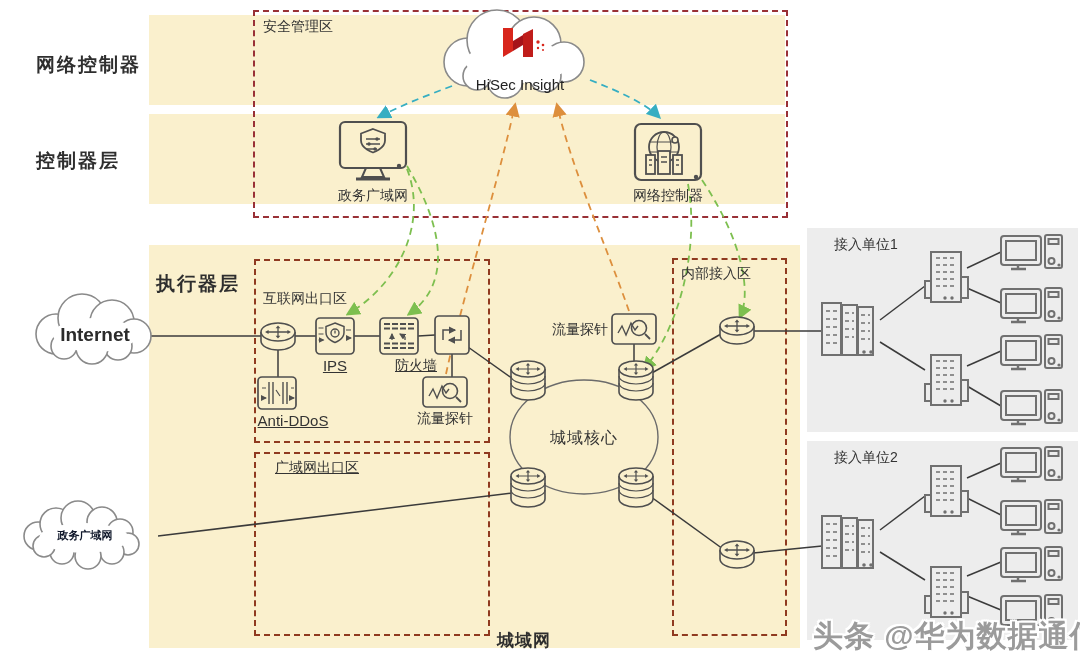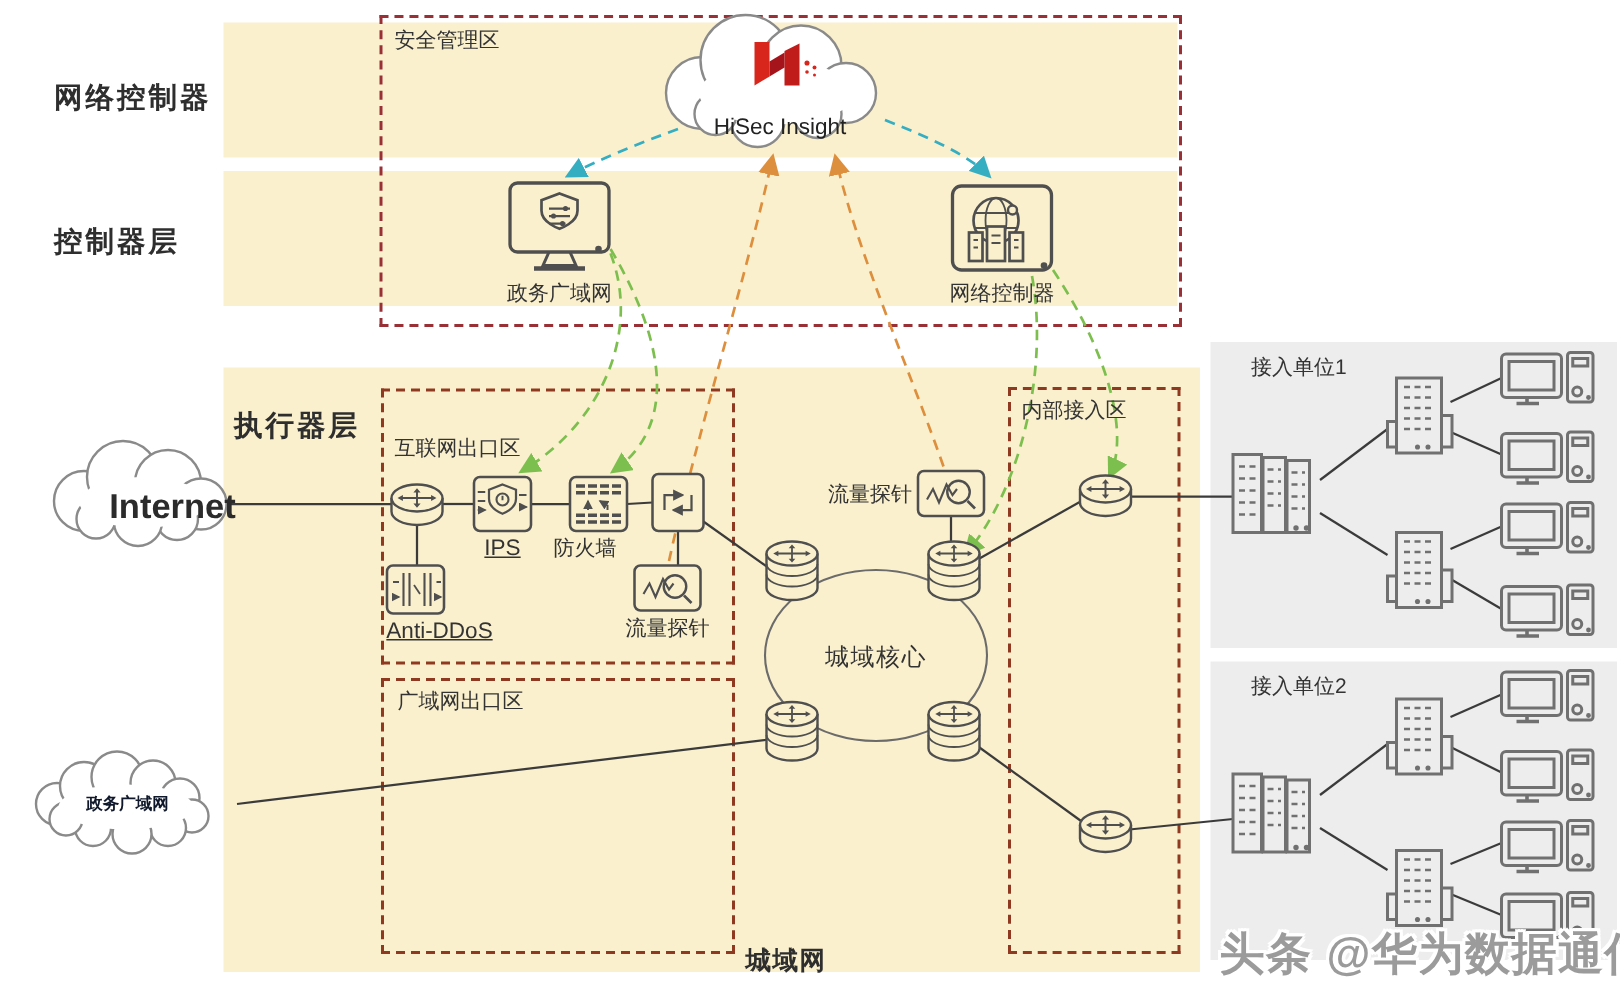--- a/index.html
+++ b/index.html
@@ -9,21 +9,21 @@
   .graybox{position:absolute;background:#ededed;z-index:1;}
   .dashbox{position:absolute;border:2px dashed #8f3a20;z-index:1;}
   .dashbox.mgmt{border:2px dashed #993036;}
   svg#net{position:absolute;left:0;top:0;z-index:2;pointer-events:none;}
   .lbl{position:absolute;z-index:4;color:#333;white-space:nowrap;}
   .layer{font-size:19px;font-weight:bold;color:#2e2e2e;letter-spacing:2px;}
   .zone{font-size:14px;font-weight:500;color:#333;}
   .dev{font-size:14px;color:#333;}
   .dev-en{font-size:15px;color:#333;text-decoration:underline;}
   .ctr{transform:translateX(-50%);}
-  .cloudtxt-big{font-size:23px;font-weight:bold;color:#2b2b2b;margin-left:20px;}
+  .cloudtxt-big{font-size:19px;font-weight:bold;color:#2b2b2b;}
   .cloudtxt{font-size:11px;font-weight:bold;color:#0f172a;}
   .hisec{font-size:15px;color:#222;}
   .corelbl{font-size:16px;color:#333;letter-spacing:1px;}
   .metrolbl{font-size:17px;font-weight:bold;color:#2e2e2e;letter-spacing:1px;}
   .unitlbl{font-size:14px;color:#333;margin-left:10px;}
   .watermark{font-size:30px;font-weight:bold;color:#9b9b9b;letter-spacing:1px;
     text-shadow:-2px -2px 0 #fff,2px -2px 0 #fff,-2px 2px 0 #fff,2px 2px 0 #fff,
                  0 -2px 0 #fff,0 2px 0 #fff,-2px 0 0 #fff,2px 0 0 #fff;}
 </style>
 </head>
@@ -293,29 +293,29 @@
     <use href="#pc" x="1031" y="564"></use>
     <use href="#pc" x="1031" y="612"></use>
   </svg>
 
   <div class="lbl layer" style="left:36px;top:52px;">网络控制器</div>
   <div class="lbl layer" style="left:36px;top:148px;">控制器层</div>
   <div class="lbl layer" style="left:156px;top:271px;">执行器层</div>
 
   <div class="lbl zone" style="left:263px;top:18px;">安全管理区</div>
   <div class="lbl zone" style="left:263px;top:266px;margin-top:24px;">互联网出口区</div>
-  <div class="lbl zone" style="left:265px;top:459px;">广域网出口区</div>
+  <div class="lbl zone" style="left:275px;top:459px;text-decoration:underline;">广域网出口区</div>
   <div class="lbl zone" style="left:681px;top:265px;">内部接入区</div>
 
   <div class="lbl hisec ctr" style="left:520px;top:76px;">HiSec Insight</div>
   <div class="lbl dev ctr" style="left:373px;top:187px;">政务广域网</div>
   <div class="lbl dev ctr" style="left:668px;top:187px;">网络控制器</div>
 
   <div class="lbl dev-en ctr" style="left:335px;top:357px;">IPS</div>
-  <div class="lbl dev ctr" style="left:390px;top:357px;">防火墙</div>
+  <div class="lbl dev ctr" style="left:416px;top:357px;text-decoration:underline;">防火墙</div>
   <div class="lbl dev-en ctr" style="left:293px;top:412px;">Anti-DDoS</div>
   <div class="lbl dev ctr" style="left:445px;top:410px;">流量探针</div>
   <div class="lbl dev ctr" style="left:580px;top:321px;">流量探针</div>
 
   <div class="lbl corelbl ctr" style="left:584px;top:428px;">城域核心</div>
   <div class="lbl metrolbl ctr" style="left:524px;top:629px;">城域网</div>
 
   <div class="lbl cloudtxt-big ctr" style="left:95px;top:324px;">Internet</div>
   <div class="lbl cloudtxt ctr" style="left:85px;top:528px;">政务广域网</div>
 

